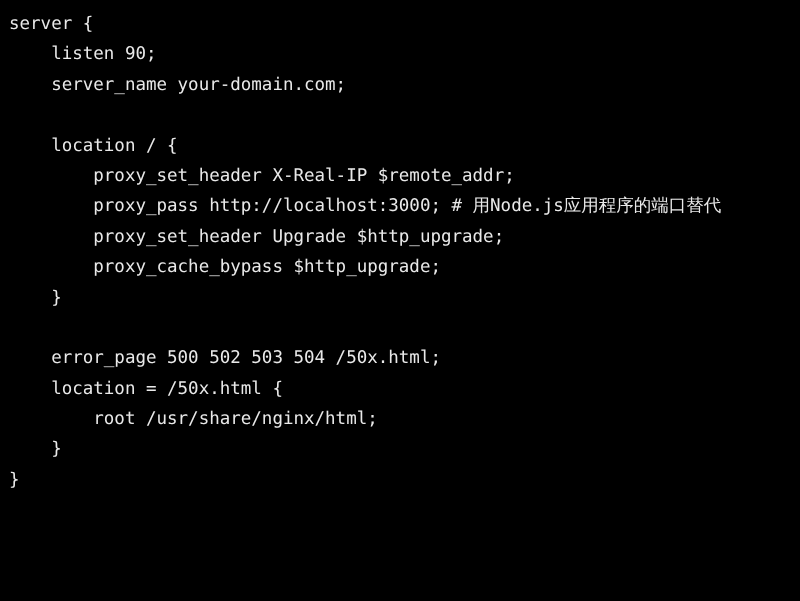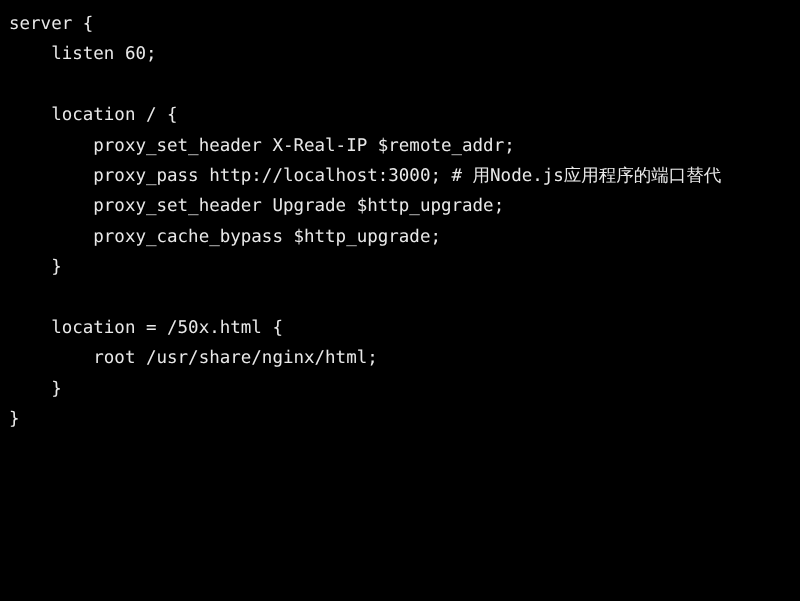--- a/index.html
+++ b/index.html
@@ -33,26 +33,28 @@
   }
   .code-line.blank {
     color: transparent;
   }
 </style>
 </head>
 <body>
 
 <div id="code-block">
   <div class="code-line">server {</div>
-  <div class="code-line">    listen 60;</div>
+  <div class="code-line">    listen 90;</div>
+  <div class="code-line">    server_name your-domain.com;</div>
   <div class="code-line blank"></div>
   <div class="code-line">    location / {</div>
   <div class="code-line">        proxy_set_header X-Real-IP $remote_addr;</div>
   <div class="code-line">        proxy_pass http://localhost:3000; # 用Node.js应用程序的端口替代</div>
   <div class="code-line">        proxy_set_header Upgrade $http_upgrade;</div>
   <div class="code-line">        proxy_cache_bypass $http_upgrade;</div>
   <div class="code-line">    }</div>
   <div class="code-line blank"></div>
+  <div class="code-line">    error_page 500 502 503 504 /50x.html;</div>
   <div class="code-line">    location = /50x.html {</div>
   <div class="code-line">        root /usr/share/nginx/html;</div>
   <div class="code-line">    }</div>
   <div class="code-line">}</div>
 </div>
 
 </body></html>

